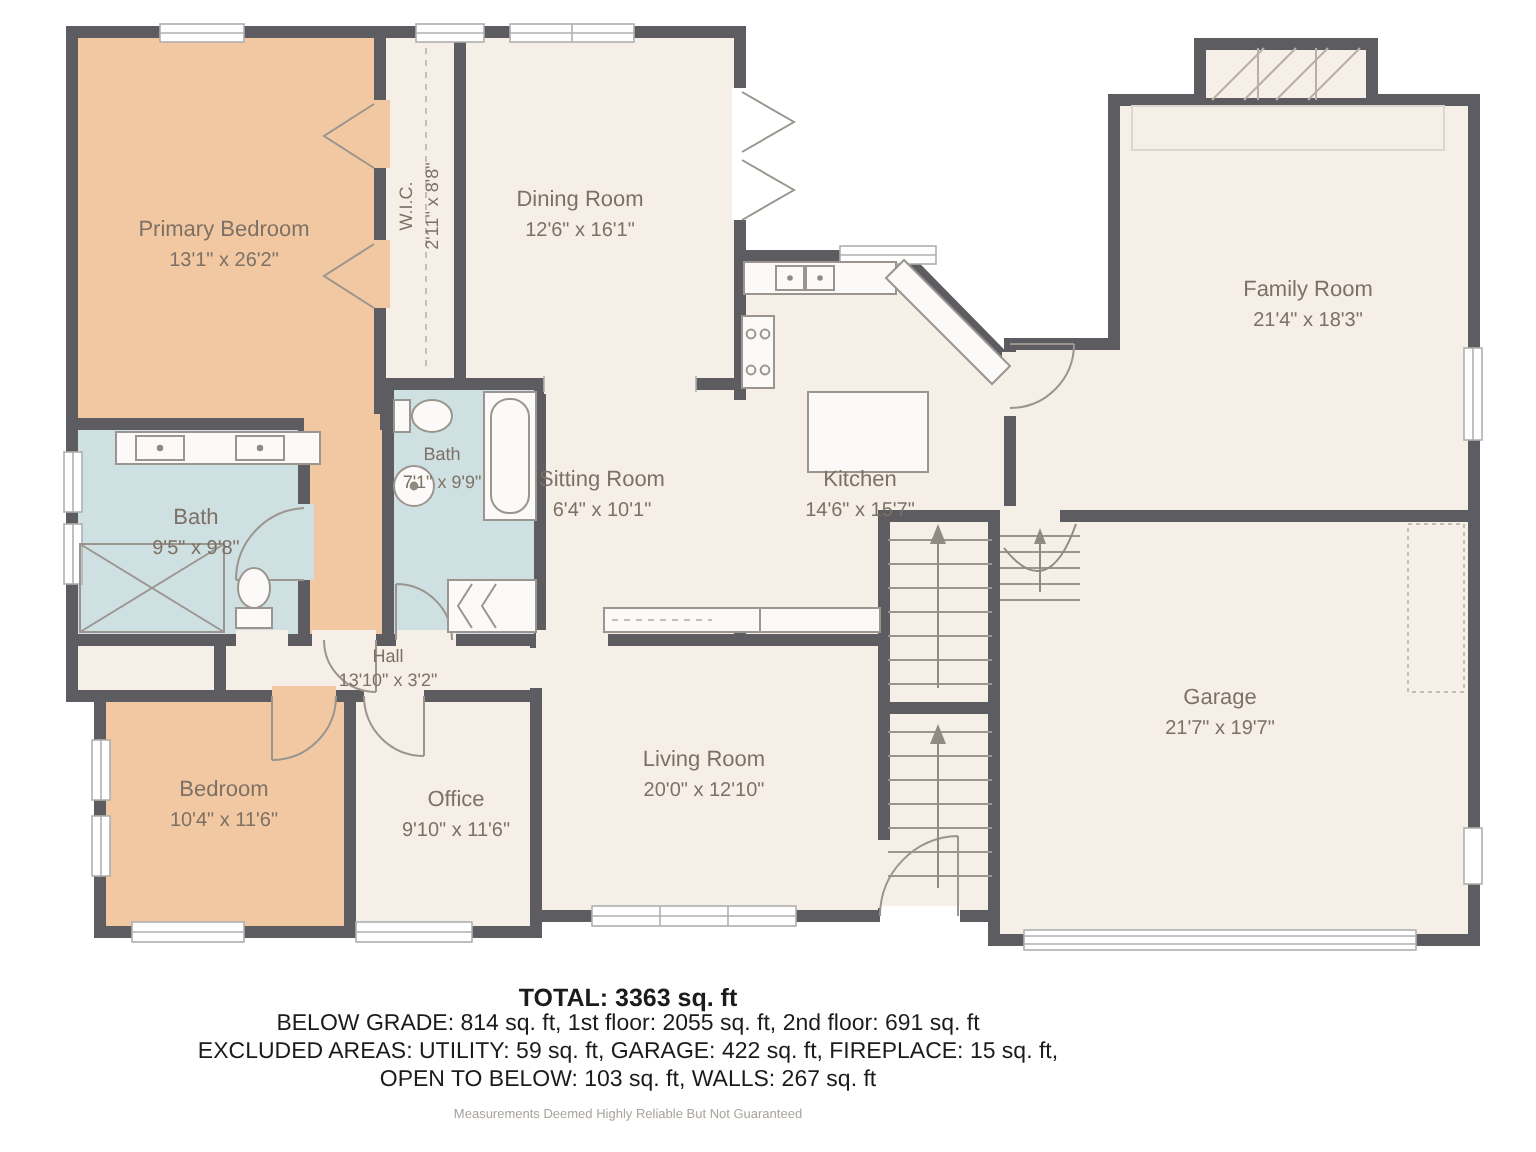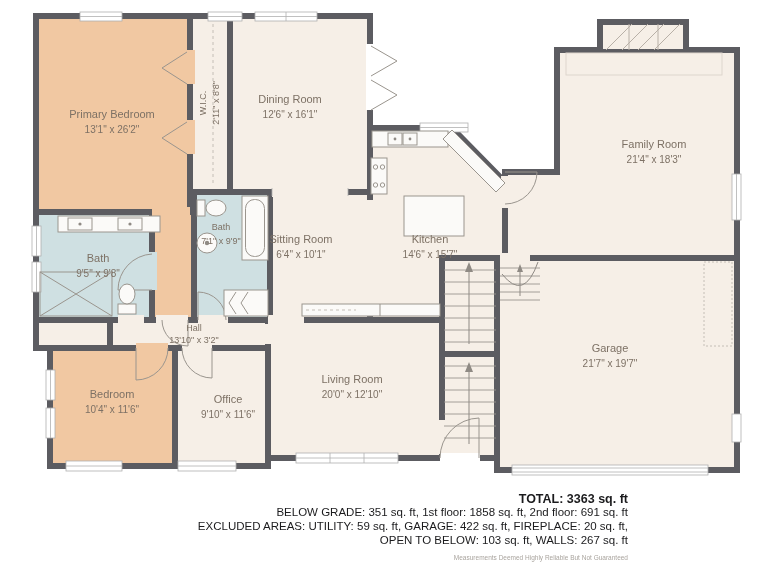--- a/index.html
+++ b/index.html
@@ -21,21 +21,21 @@
   .soft{fill:none;stroke:#c4beb6;stroke-width:1;}
   .hatch{stroke:#b8b0a7;stroke-width:1;}
   .tread{stroke:#9a958e;stroke-width:0.9;}
   .arrow{stroke:#8f8a84;stroke-width:1;fill:none;}
   .ahead{fill:#8f8a84;stroke:none;}
   .wallfill{fill:#5c5c61;stroke:none;}
   text.rn{font-size:11px;fill:#7d7165;text-anchor:middle;}
   text.rd{font-size:10px;fill:#7d7165;text-anchor:middle;}
   text.sm{font-size:9px;}
   
-  .summary{position:absolute;left:0;top:492px;width:628px;text-align:right;color:#1b1b1d;}
+  .summary{position:absolute;left:0;top:492px;width:628px;text-align:center;color:#1b1b1d;}
   .s-total{font-size:12.5px;font-weight:bold;line-height:14px;}
   .s-line{font-size:11.5px;line-height:13.8px;}
   .s-disc{font-size:6.5px;color:#a9a49e;margin-top:7px;}
 </style>
 </head>
 <body>
 
 <div id="stage">
   <svg id="plan-svg" width="768" height="490" viewBox="0 0 768 490">
 
@@ -299,18 +299,18 @@
       <text class="rn" x="352" y="383">Living Room</text>
       <text class="rd" x="352" y="398">20'0" x 12'10"</text>
 
       <text class="rn" x="610" y="352">Garage</text>
       <text class="rd" x="610" y="367">21'7" x 19'7"</text>
     </g>
   </svg>
 
   <div class="summary">
     <div class="s-total">TOTAL: 3363 sq. ft</div>
-    <div class="s-line">BELOW GRADE: 351 sq. ft, 1st floor: 1858 sq. ft, 2nd floor: 691 sq. ft</div>
-    <div class="s-line">EXCLUDED AREAS: UTILITY: 59 sq. ft, GARAGE: 422 sq. ft, FIREPLACE: 20 sq. ft,</div>
+    <div class="s-line">BELOW GRADE: 814 sq. ft, 1st floor: 2055 sq. ft, 2nd floor: 691 sq. ft</div>
+    <div class="s-line">EXCLUDED AREAS: UTILITY: 59 sq. ft, GARAGE: 422 sq. ft, FIREPLACE: 15 sq. ft,</div>
     <div class="s-line">OPEN TO BELOW: 103 sq. ft, WALLS: 267 sq. ft</div>
     <div class="s-disc">Measurements Deemed Highly Reliable But Not Guaranteed</div>
   </div>
 </div>
 
 </body></html>

